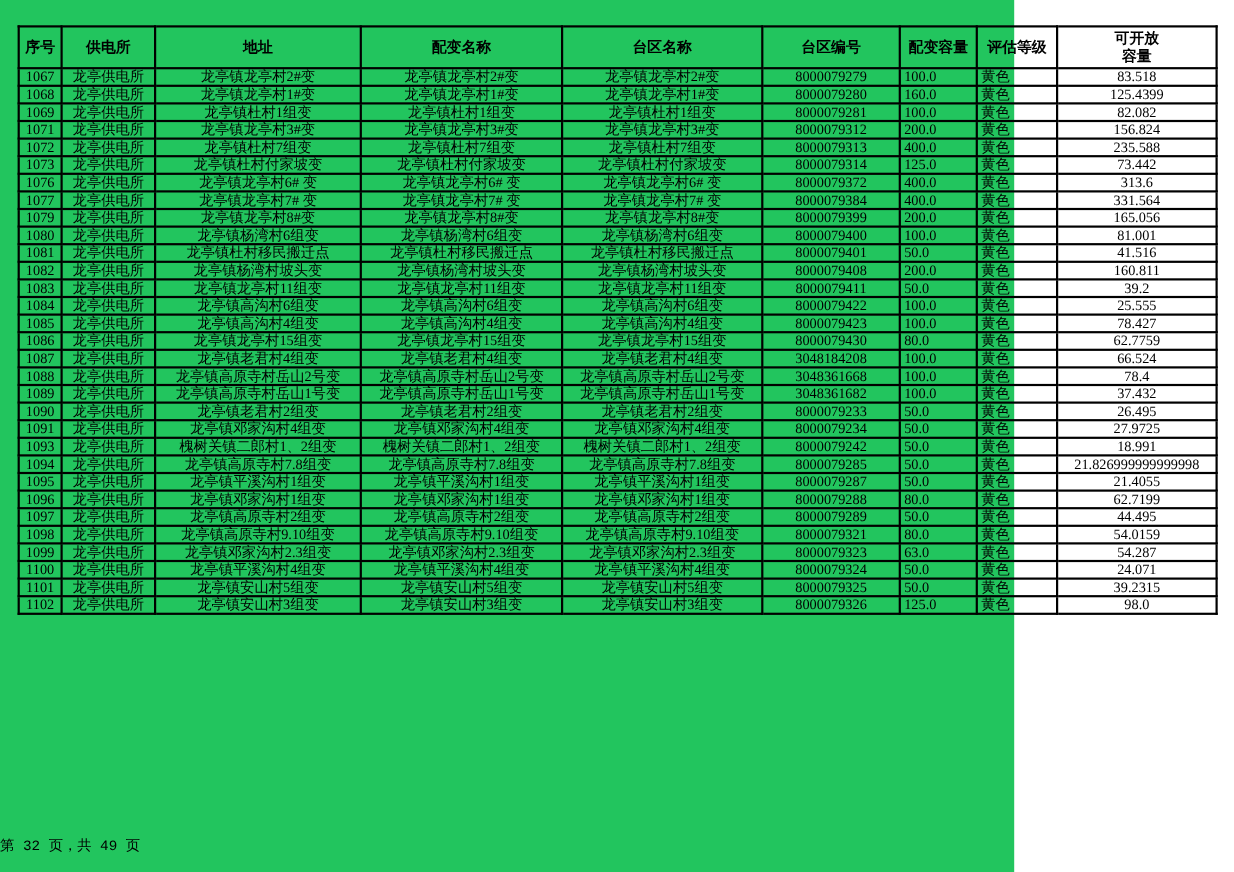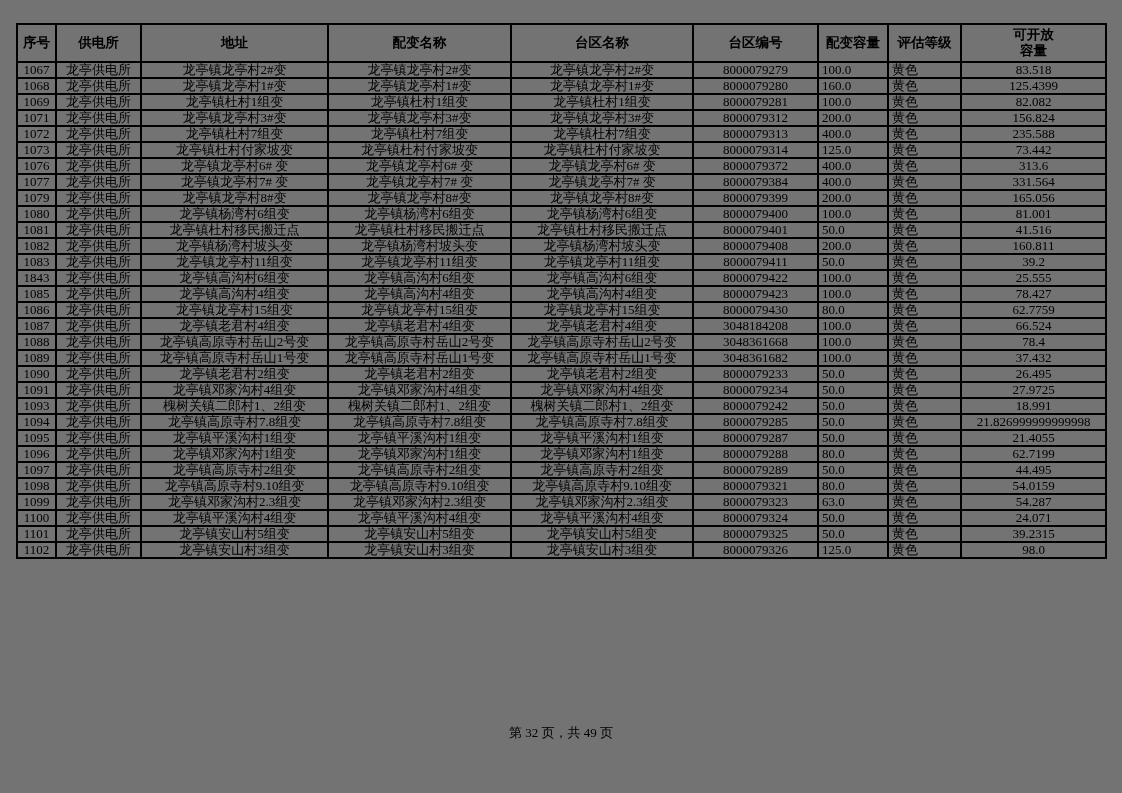--- a/index.html
+++ b/index.html
@@ -1,21 +1,21 @@
 <!DOCTYPE html>
 <html><head>
 <meta charset="utf-8">
 <style>
   html,body{margin:0;padding:0;}
   body{
     width:1122px;height:793px;background:#ffffff;color:#000;
     font-family:"Liberation Serif","DejaVu Serif",serif;
     overflow:hidden;
   }
-  .page{position:relative;width:1122px;height:793px;background:#737373;}
+  .page{position:relative;width:922px;height:793px;background:#22c55e;}
   table.cap-table{
     position:absolute;left:16px;top:23px;width:1089px;
     border-collapse:collapse;table-layout:fixed;
   }
   table.cap-table th,
   table.cap-table td{
     border:2px solid #000;
     overflow:hidden;
     box-sizing:border-box;
   }
@@ -24,22 +24,22 @@
     text-align:center;vertical-align:middle;padding:0;
     white-space:pre-line;
   }
   table.cap-table td{
     font-size:13px;line-height:14px;height:13.8px;
     text-align:center;vertical-align:middle;padding:0 1px;
     white-space:nowrap;
   }
   table.cap-table td.align-left{text-align:left;padding-left:3px;}
   .page-footer{
-    position:absolute;left:0;top:724px;width:1122px;
-    text-align:center;font-size:13px;color:#000;
+    position:absolute;left:0;top:760px;width:1122px;
+    font-size:13px;color:#000;font-family:Liberation Mono, monospace;
   }
 </style>
 </head>
 <body>
 
 <div class="page">
 
   <table class="cap-table">
     <colgroup>
         <col style="width: 39px;">
@@ -204,21 +204,21 @@
           <td>龙亭供电所</td>
           <td>龙亭镇龙亭村11组变</td>
           <td>龙亭镇龙亭村11组变</td>
           <td>龙亭镇龙亭村11组变</td>
           <td>8000079411</td>
           <td class="align-left">50.0</td>
           <td class="align-left">黄色</td>
           <td>39.2</td>
         </tr>
         <tr>
-          <td>1843</td>
+          <td>1084</td>
           <td>龙亭供电所</td>
           <td>龙亭镇高沟村6组变</td>
           <td>龙亭镇高沟村6组变</td>
           <td>龙亭镇高沟村6组变</td>
           <td>8000079422</td>
           <td class="align-left">100.0</td>
           <td class="align-left">黄色</td>
           <td>25.555</td>
         </tr>
         <tr>

